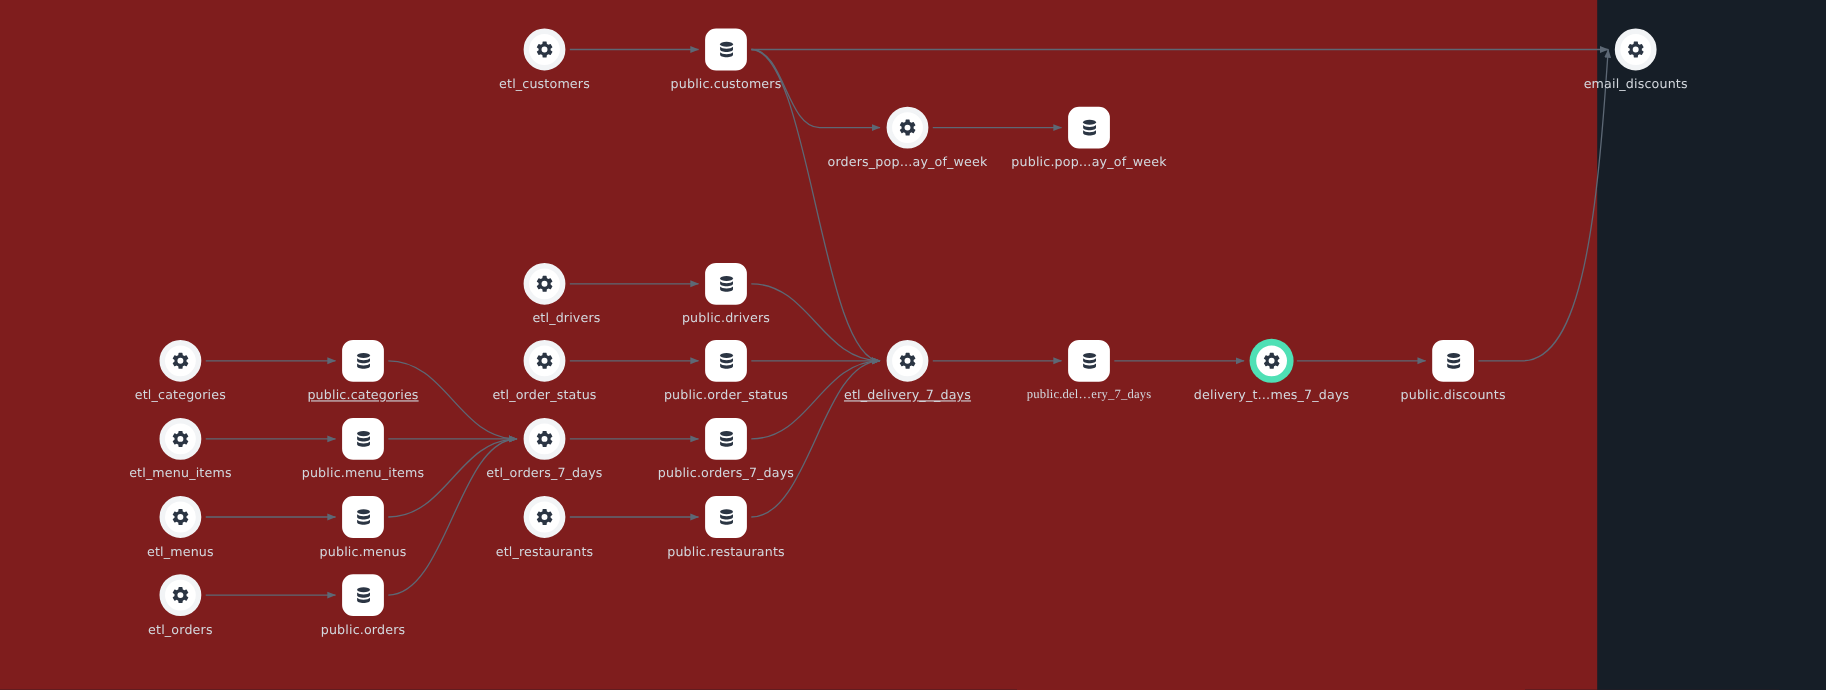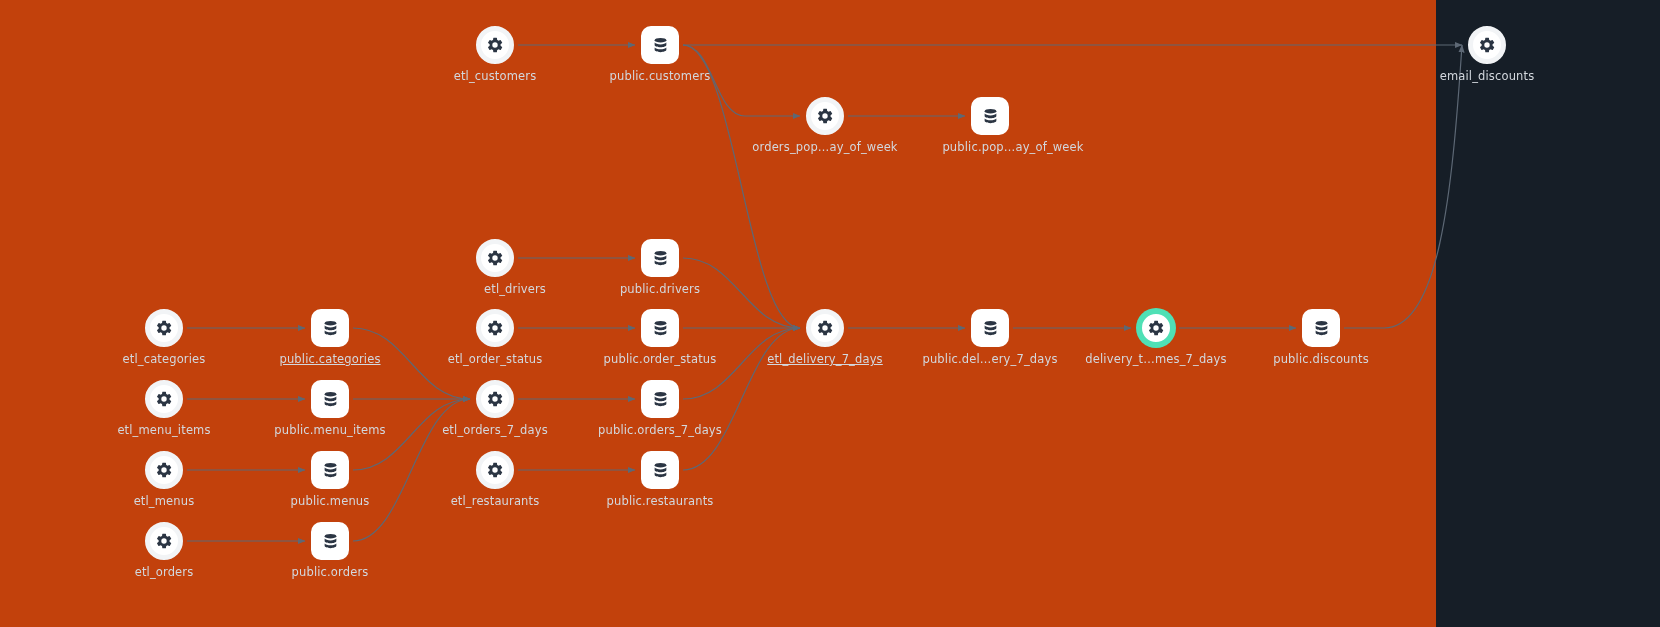--- a/index.html
+++ b/index.html
@@ -11,21 +11,22 @@
   body {
     width: 1660px;
     height: 627px;
     overflow: hidden;
     font-family: "DejaVu Sans", "Liberation Sans", sans-serif;
   }
   #canvas {
     position: relative;
     width: 1436px;
     height: 627px;
-    background: #c2410c;
+    background: #7f1d1d;
+    padding-left: 16px;
   }
   #edge-layer {
     position: absolute;
     left: 0;
     top: 0;
     width: 1660px;
     height: 627px;
     pointer-events: none;
   }
   .node {
@@ -150,21 +151,21 @@
         <div class="node-label" style="color: rgb(211, 216, 222);">orders_pop…ay_of_week</div>
       </div>
       <div class="node node-table" style="left: 990px; top: 116px;">
         <div class="node-shape">
           <svg class="node-icon" width="19" height="19" viewBox="0 0 24 24" aria-hidden="true">
             <ellipse cx="12" cy="5.3" rx="7.4" ry="2.9" fill="#2b3543"></ellipse>
             <path fill="#2b3543" d="M4.6 8.3c1.2 1.4 4 2.3 7.4 2.3s6.2-.9 7.4-2.3v3.1c0 1.6-3.3 2.9-7.4 2.9s-7.4-1.3-7.4-2.9z"></path>
             <path fill="#2b3543" d="M4.6 14.4c1.2 1.4 4 2.3 7.4 2.3s6.2-.9 7.4-2.3v3.1c0 1.6-3.3 2.9-7.4 2.9s-7.4-1.3-7.4-2.9z"></path>
           </svg>
         </div>
-        <div class="node-label" style="color: rgb(211, 216, 222); margin-left: 23px;">public.pop…ay_of_week</div>
+        <div class="node-label" style="color: rgb(211, 216, 222);">public.pop…ay_of_week</div>
       </div>
       <div class="node node-task" style="left: 495px; top: 258px;">
         <div class="node-shape">
           <svg class="node-icon" width="18" height="18" viewBox="0 0 24 24" aria-hidden="true">
             <path fill="#2b3543" d="M19.4 13a7.8 7.8 0 0 0 .06-1 7.8 7.8 0 0 0-.07-1l2.02-1.55a.5.5 0 0 0 .12-.62l-1.92-3.32a.5.5 0 0 0-.6-.21l-2.38.96a7.3 7.3 0 0 0-1.72-1l-.36-2.53a.5.5 0 0 0-.49-.42h-3.84a.5.5 0 0 0-.49.42l-.36 2.53c-.62.25-1.2.59-1.72 1l-2.38-.96a.5.5 0 0 0-.6.21L2.75 8.83a.5.5 0 0 0 .12.62L4.89 11a8 8 0 0 0 0 2l-2.02 1.56a.5.5 0 0 0-.12.62l1.92 3.32c.12.22.38.3.6.21l2.38-.96c.52.41 1.1.75 1.72 1l.36 2.53c.04.24.25.42.49.42h3.84c.24 0 .45-.18.49-.42l.36-2.53c.62-.25 1.2-.59 1.72-1l2.38.96c.22.09.48 0 .6-.21l1.92-3.32a.5.5 0 0 0-.12-.62L19.4 13zM12 15.6A3.6 3.6 0 1 1 15.6 12 3.6 3.6 0 0 1 12 15.6z"></path>
           </svg>
         </div>
         <div class="node-label" style="color: rgb(211, 216, 222); margin-left: 20px;">etl_drivers</div>
       </div>
       <div class="node node-table" style="left: 660px; top: 258px;">
@@ -222,21 +223,21 @@
         <div class="node-label" style="color: rgb(211, 216, 222); text-decoration: underline;">etl_delivery_7_days</div>
       </div>
       <div class="node node-table" style="left: 990px; top: 328px;">
         <div class="node-shape">
           <svg class="node-icon" width="19" height="19" viewBox="0 0 24 24" aria-hidden="true">
             <ellipse cx="12" cy="5.3" rx="7.4" ry="2.9" fill="#2b3543"></ellipse>
             <path fill="#2b3543" d="M4.6 8.3c1.2 1.4 4 2.3 7.4 2.3s6.2-.9 7.4-2.3v3.1c0 1.6-3.3 2.9-7.4 2.9s-7.4-1.3-7.4-2.9z"></path>
             <path fill="#2b3543" d="M4.6 14.4c1.2 1.4 4 2.3 7.4 2.3s6.2-.9 7.4-2.3v3.1c0 1.6-3.3 2.9-7.4 2.9s-7.4-1.3-7.4-2.9z"></path>
           </svg>
         </div>
-        <div class="node-label" style="color: rgb(211, 216, 222);">public.del…ery_7_days</div>
+        <div class="node-label" style="color: rgb(211, 216, 222); font-family: Liberation Serif, serif;">public.del…ery_7_days</div>
       </div>
       <div class="node node-task selected" style="left: 1156px; top: 328px;">
         <div class="node-shape">
           <svg class="node-icon" width="18" height="18" viewBox="0 0 24 24" aria-hidden="true">
             <path fill="#2b3543" d="M19.4 13a7.8 7.8 0 0 0 .06-1 7.8 7.8 0 0 0-.07-1l2.02-1.55a.5.5 0 0 0 .12-.62l-1.92-3.32a.5.5 0 0 0-.6-.21l-2.38.96a7.3 7.3 0 0 0-1.72-1l-.36-2.53a.5.5 0 0 0-.49-.42h-3.84a.5.5 0 0 0-.49.42l-.36 2.53c-.62.25-1.2.59-1.72 1l-2.38-.96a.5.5 0 0 0-.6.21L2.75 8.83a.5.5 0 0 0 .12.62L4.89 11a8 8 0 0 0 0 2l-2.02 1.56a.5.5 0 0 0-.12.62l1.92 3.32c.12.22.38.3.6.21l2.38-.96c.52.41 1.1.75 1.72 1l.36 2.53c.04.24.25.42.49.42h3.84c.24 0 .45-.18.49-.42l.36-2.53c.62-.25 1.2-.59 1.72-1l2.38.96c.22.09.48 0 .6-.21l1.92-3.32a.5.5 0 0 0-.12-.62L19.4 13zM12 15.6A3.6 3.6 0 1 1 15.6 12 3.6 3.6 0 0 1 12 15.6z"></path>
           </svg>
         </div>
         <div class="node-label" style="color: rgb(211, 216, 222);">delivery_t…mes_7_days</div>
       </div>
       <div class="node node-table" style="left: 1321px; top: 328px;">

